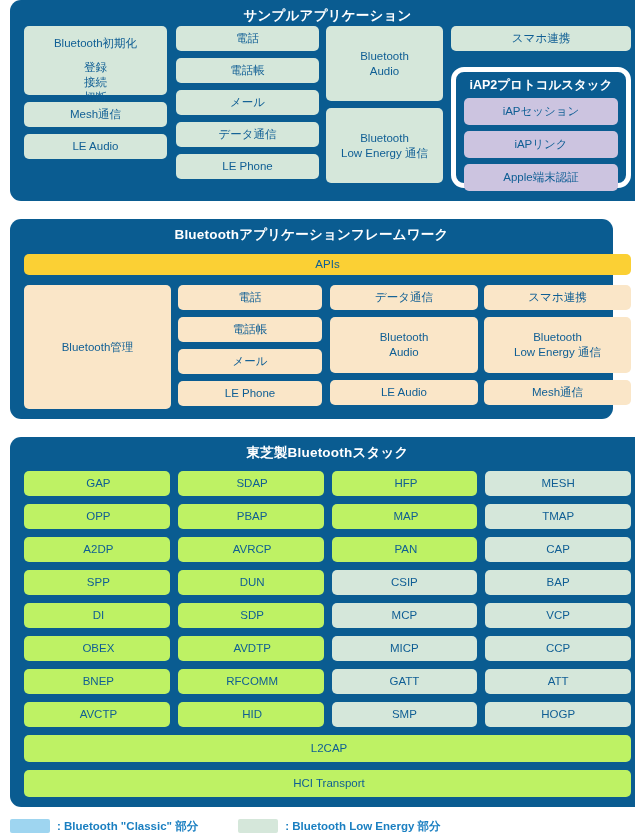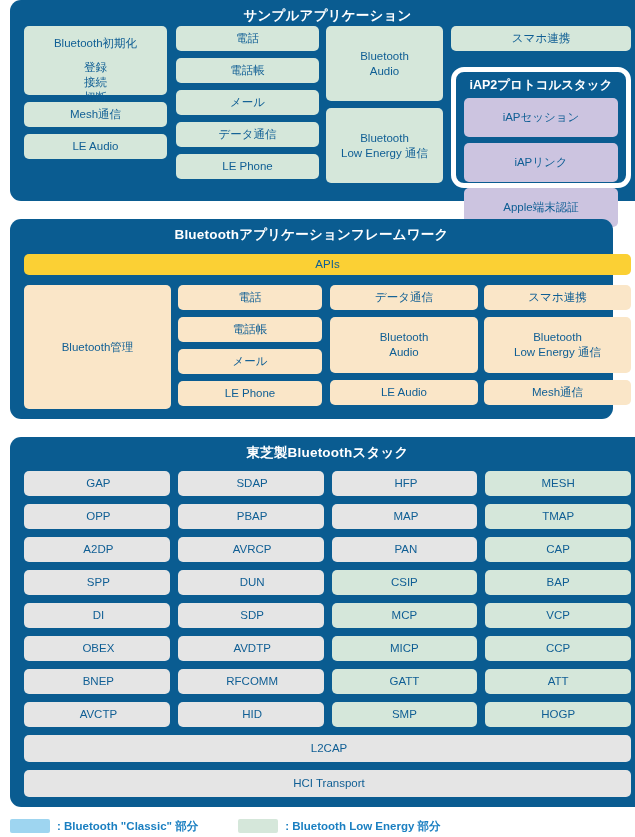--- a/index.html
+++ b/index.html
@@ -36,21 +36,21 @@
     align-items:center;
     justify-content:center;
     text-align:center;
     font-size:11.5px;
     line-height:1.3;
     color:#0f5e94;
     box-sizing:border-box;
     padding:2px 4px;
   }
   .cell.green{background:#d5e7da;}
-  .cell.blue{background:#e5e5e5;padding-left:7px;}
+  .cell.blue{background:#bef264;padding-left:7px;}
   .cell.beige{background:#fae6c8;}
   .cell.purple{background:#ccc4e0;}
   .cell.yellow{background:#fbd034;font-size:11.5px;}
 
   
   #panel-sample{
     position:absolute; left:0; top:0; width:635px; height:201px;
   }
   .p1-body{
     position:absolute; left:0; top:26px; right:0; bottom:8px;
@@ -80,21 +80,21 @@
     border-radius:13px;
     box-sizing:border-box;
   }
   #iap2-panel .iap2-title{
     color:#ffffff;font-weight:bold;font-size:12.5px;text-align:center;
     padding:7px 0 6px 0;line-height:1;
   }
   #iap2-panel .iap2-list{
     padding:0 8px 0 8px;display:flex;flex-direction:column;gap:6px;
   }
-  #iap2-panel .iap2-list .cell{height:39px;font-size:11.5px;}
+  #iap2-panel .iap2-list .cell{height:27px;font-size:11.5px;}
 
   
   #panel-framework{
     position:absolute; left:0; top:219px; width:603px; height:200px;
   }
   #apis-bar{
     position:absolute;left:14px;top:254px;width:607px;height:21px;
   }
   .p2-body{position:absolute;left:0;top:66px;right:0;bottom:10px;}
   .p2-col{position:absolute;display:flex;flex-direction:column;gap:7px;top:0;bottom:0;}

